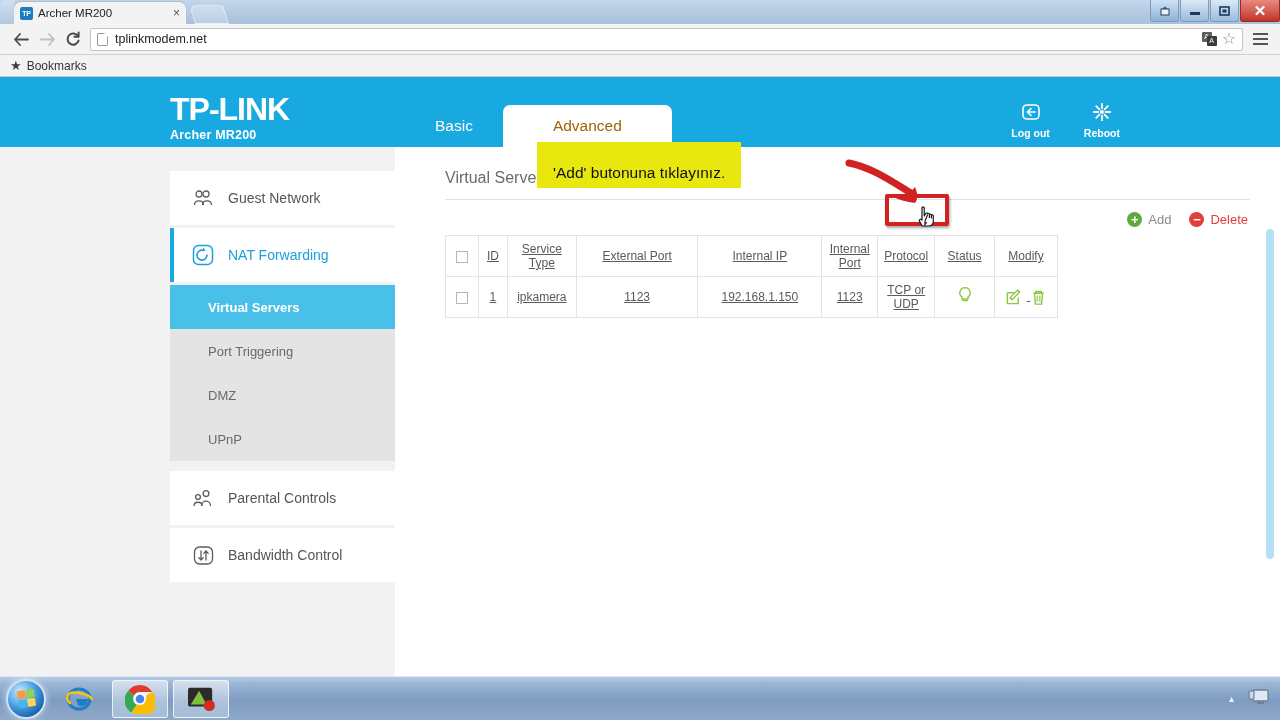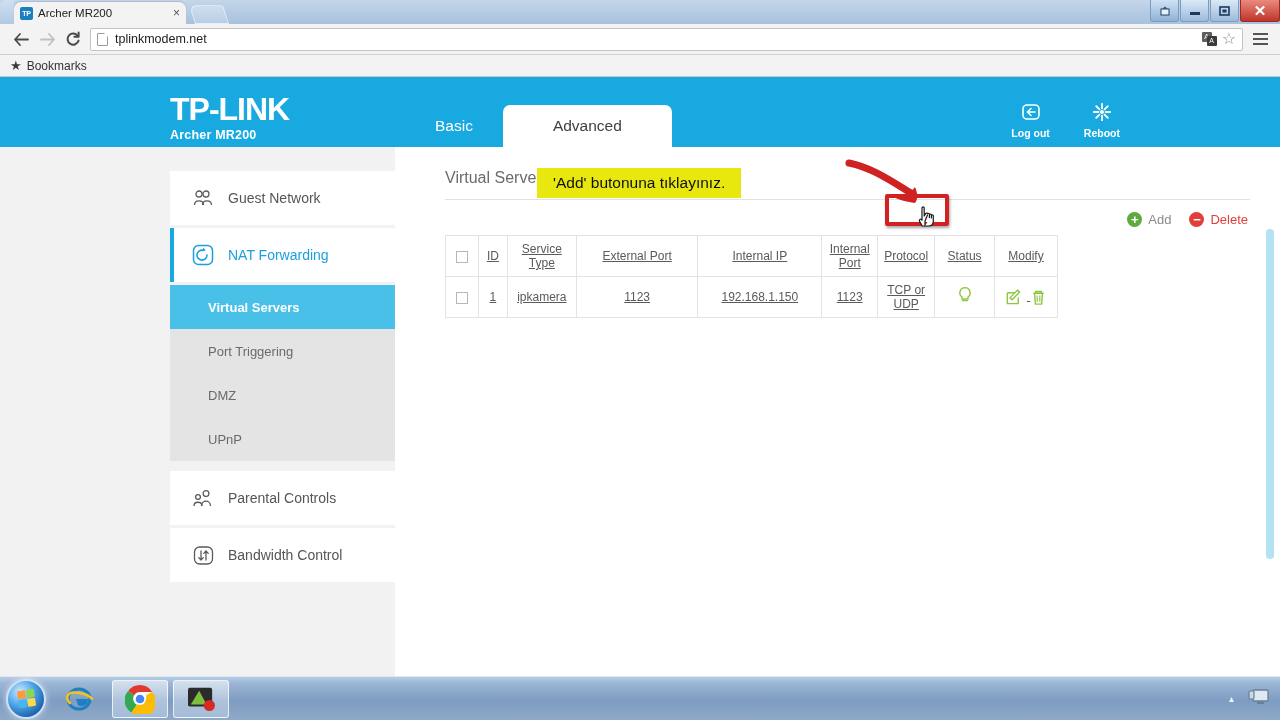--- a/index.html
+++ b/index.html
@@ -134,21 +134,21 @@
   }
   .brand{ position:absolute; left:170px; top:16px; color:#fff; }
   .brand .tp{ font-size:32px;font-weight:bold;letter-spacing:-1px;line-height:1; }
   .brand .model{ font-size:12.5px;font-weight:bold;margin-top:3px;letter-spacing:.2px; }
   .navtabs{ position:absolute; left:405px; bottom:0; display:flex; align-items:flex-end; }
   .navtab{
     padding:0 30px; height:42px; line-height:42px;
     font-size:15.5px; color:#fff;
   }
   .navtab.active{
-    background:#fff; color:#404040;
+    background:#fff; color:#a16207;
     border-top-left-radius:7px; border-top-right-radius:7px;
     height:42px; padding:0 50px;
   }
   .topicons{ position:absolute; right:160px; bottom:8px; display:flex; gap:34px; }
   .topico{ text-align:center; color:#fff; font-size:10.5px; font-weight:bold; }
   .topico .glyph{ display:block; margin-bottom:3px; height:22px; }
 
   .content{ display:flex; height:529px; }
   .sidebar{
     width:225px; margin-left:170px; padding-top:24px;
@@ -209,21 +209,21 @@
   table.vs td{ height:38px; }
   .cb{
     width:12px;height:12px;border:1px solid #b6b6b6;background:#fff;
     display:inline-block; vertical-align:middle;
   }
 
   
   .anno{
     position:absolute; left:142px; top:-5px;
     background:#e8e80f; color:#111; font-size:15.5px;
-    padding:6px 16px 6px 16px; white-space:nowrap;margin-top:26px;
+    padding:22px 16px 6px 16px; white-space:nowrap;
   }
   .arrow{ position:absolute; left:450px; top:10px; }
   .redbox{
     position:absolute; left:490px; top:47px; width:64px; height:32px;
     border:4px solid #d32020; border-radius:2px;
     box-shadow:1px 2px 3px rgba(0,0,0,.35);
   }
   .cursor{ position:absolute; left:522px; top:58px; }
 
   .page-scroll{

